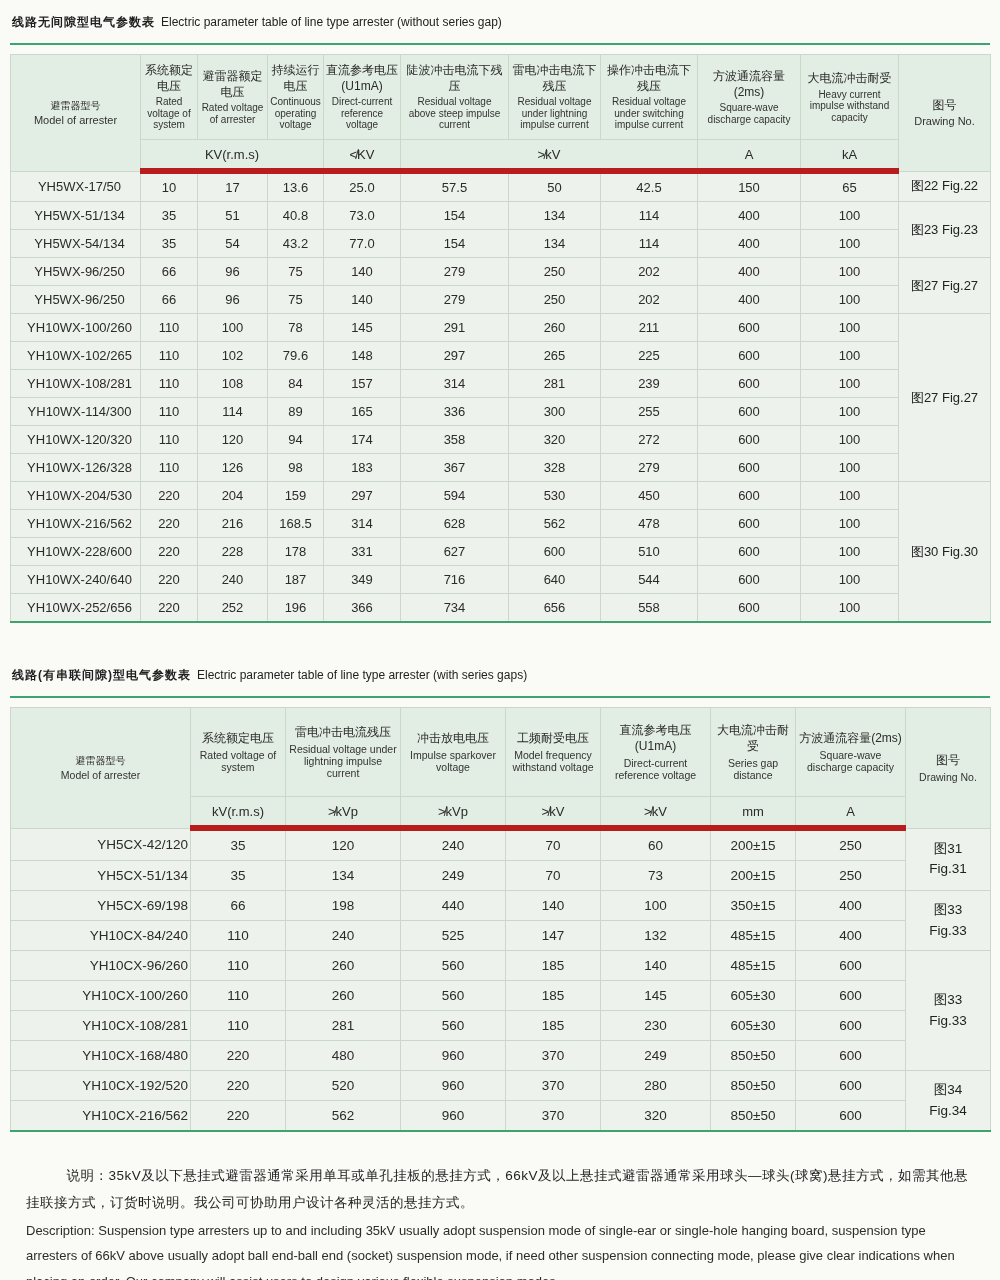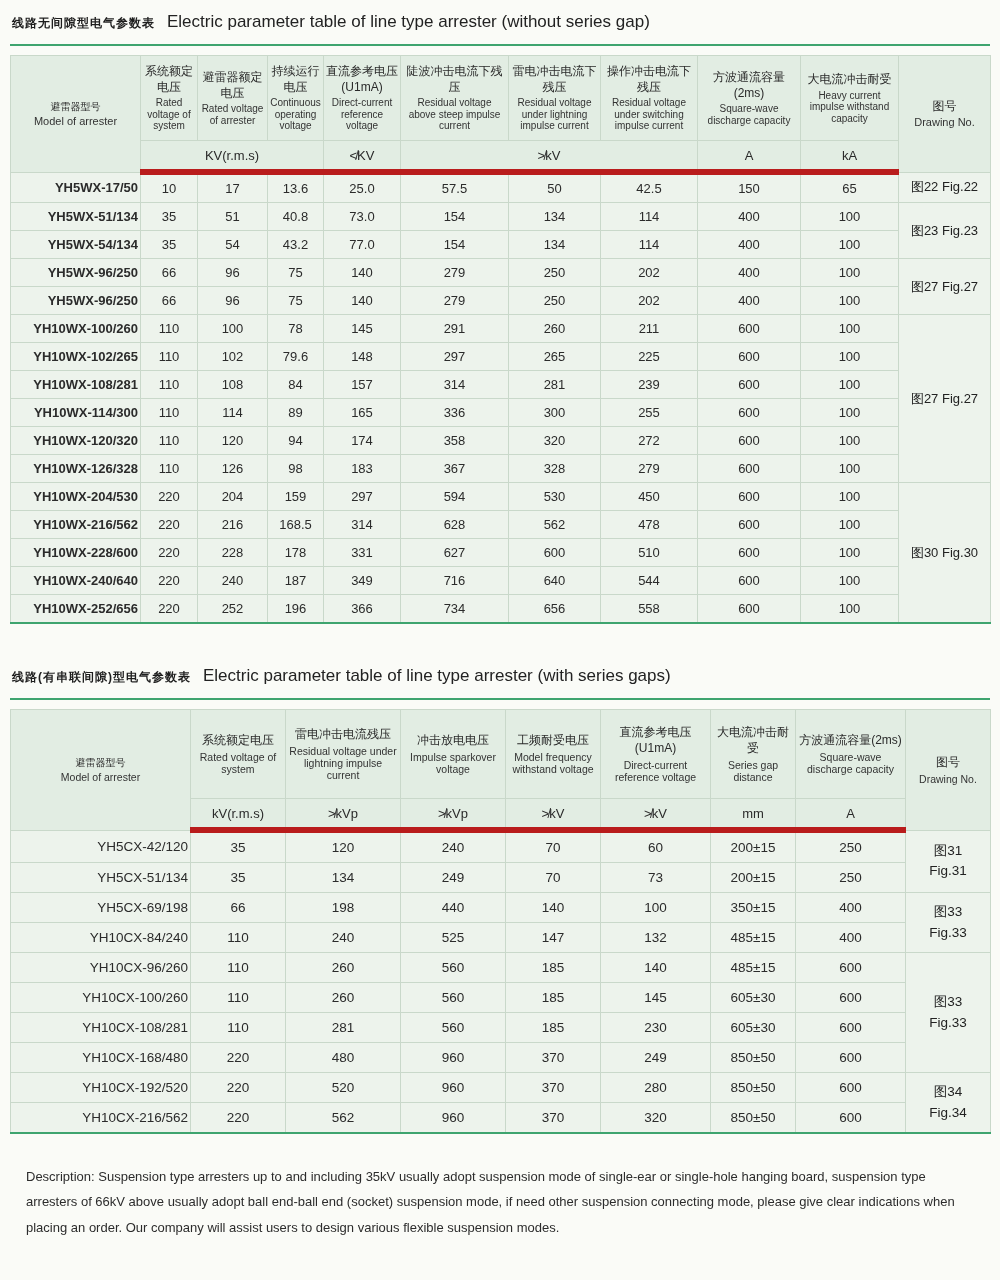--- a/index.html
+++ b/index.html
@@ -6,21 +6,21 @@
   body{
     width:1000px;height:1280px;
     background:#fafbf7;
     font-family:"Liberation Sans","DejaVu Sans",sans-serif;
     color:#2b2b2b;
     box-sizing:border-box;
     padding:10px 10px 0 10px;
   }
   .page-title{margin:2px 0 0 2px;white-space:nowrap;}
   .page-title .zh{font-size:12px;font-weight:bold;color:#1e1e1e;letter-spacing:1px;}
-  .page-title .en{font-size:17px;color:#222;margin-left:12px;}
+  .page-title .en{font-size:12px;color:#222;margin-left:6px;}
   .rule{height:2px;background:#3ea46f;margin-top:12px;}
   .t2-rule{margin-top:12px;}
 
   table{
     border-collapse:collapse;
     table-layout:fixed;
     width:980px;
     background:#edf3ec;
     margin-top:9px;
     border:1px solid #bfd2c1;
@@ -41,21 +41,21 @@
   #table2 thead .en{font-size:10.5px;}
   tr.units td{
     background:#e2ede3;
     font-size:13px;
     height:26px;
     border-bottom:6px solid #b91c1c;
     color:#2a2a2a;
   }
   #table1 tbody td{height:25px;font-size:13px;}
   #table2 tbody td{height:27px;font-size:13.5px;}
-  #table1 tbody td.model-cell{text-align:right;padding-left:10px;font-weight:bold;}
+  #table1 tbody td.model-cell{text-align:center;padding-left:10px;}
   #table2 tbody td.model-cell{text-align:right;}
   td.drawing-cell{font-size:12.5px;color:#222;}
   td.drawing-cell div{line-height:1.5;}
   #table1 thead th.h-main{height:82px;}
   #table2 thead th.h-main{height:86px;}
 
   .footer{margin-top:30px;padding:0 14px 0 16px;}
   .footer .zh{
     font-size:13.5px;line-height:2.0;color:#1f1f1f;
     text-indent:3em;margin:0;letter-spacing:0.5px;
@@ -523,14 +523,15 @@
         <td>960</td>
         <td>370</td>
         <td>320</td>
         <td>850±50</td>
         <td>600</td>
       </tr>
     </tbody>
 </table>
 
 <div class="footer">
+  <p class="zh">说明：35kV及以下悬挂式避雷器通常采用单耳或单孔挂板的悬挂方式，66kV及以上悬挂式避雷器通常采用球头—球头(球窝)悬挂方式，如需其他悬挂联接方式，订货时说明。我公司可协助用户设计各种灵活的悬挂方式。</p>
   <p class="en">Description: Suspension type arresters up to and including 35kV usually adopt suspension mode of single-ear or single-hole hanging board, suspension type arresters of 66kV above usually adopt ball end-ball end (socket) suspension mode, if need other suspension connecting mode, please give clear indications when placing an order. Our company will assist users to design various flexible suspension modes.</p>
 </div>
 
 </body></html>

